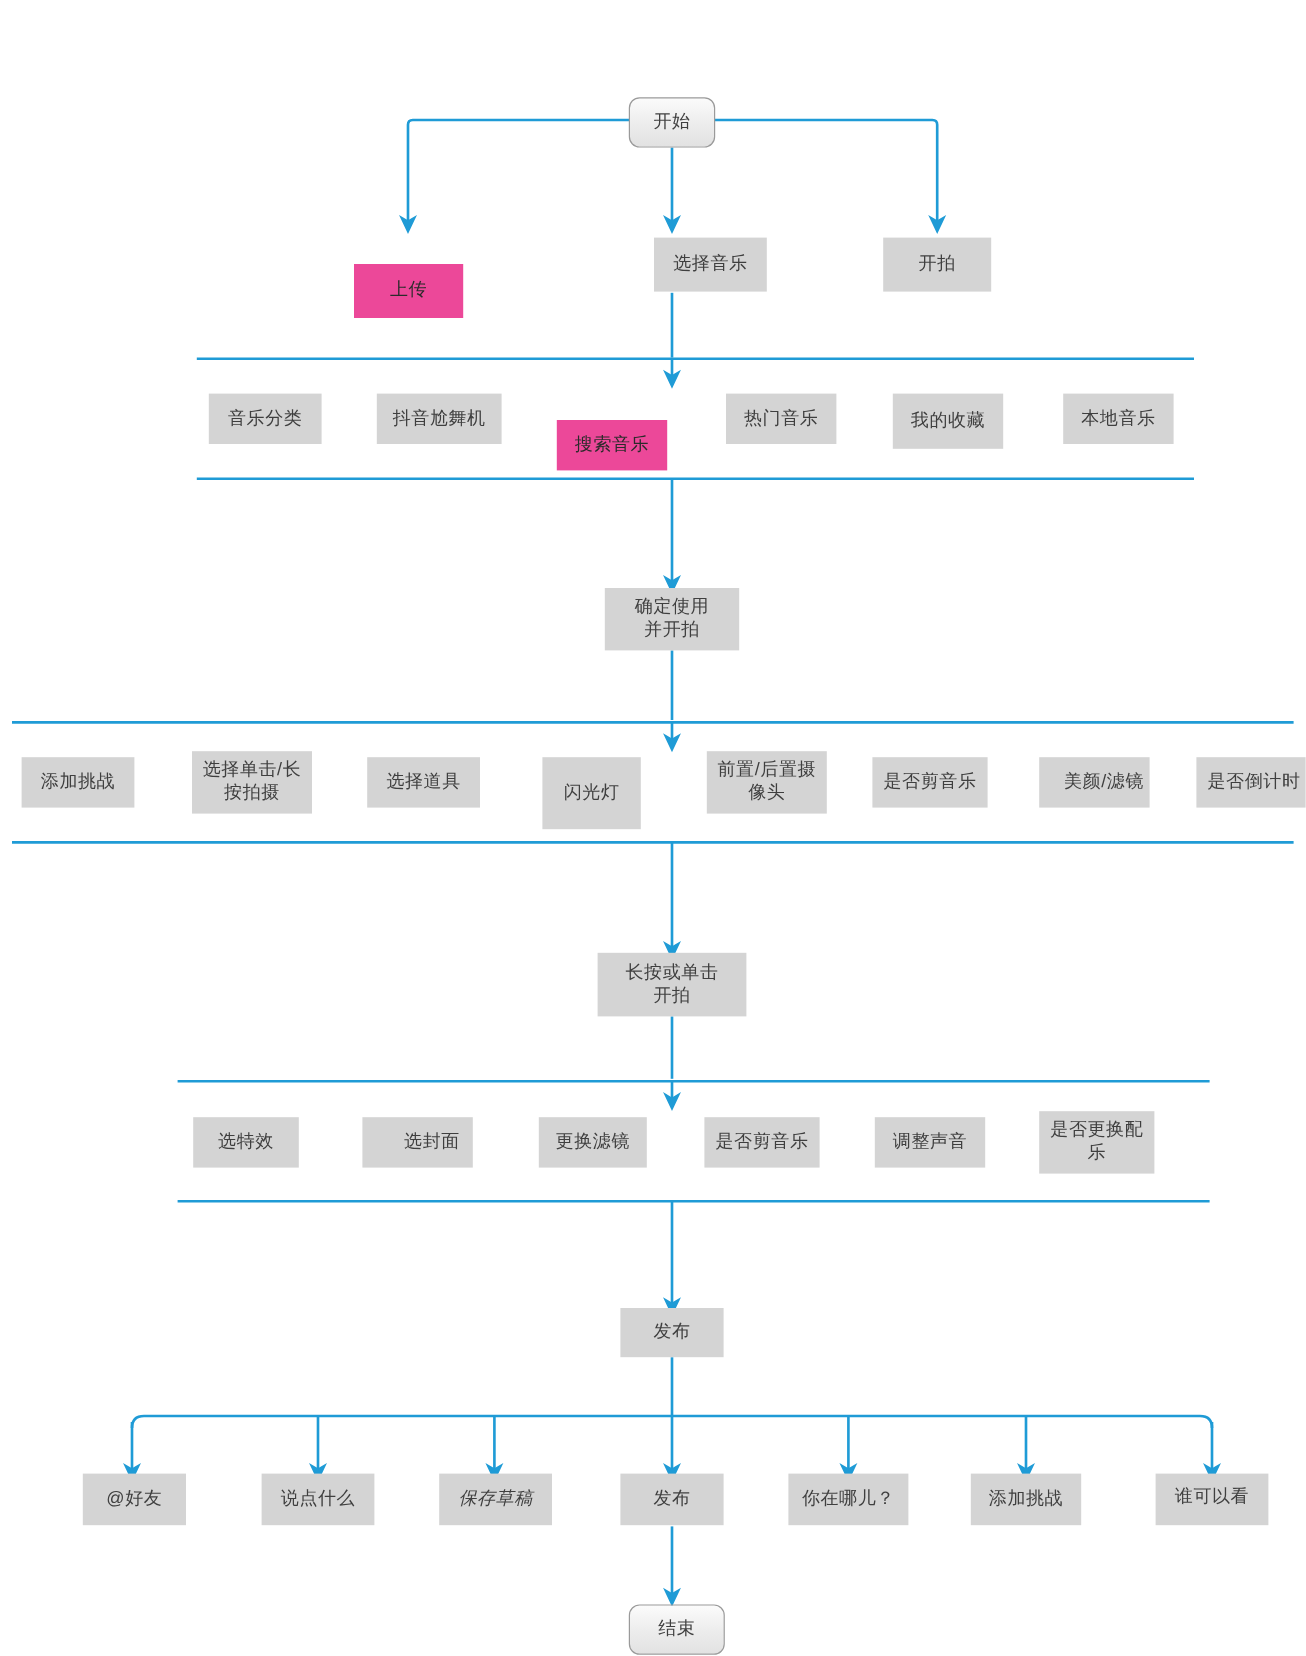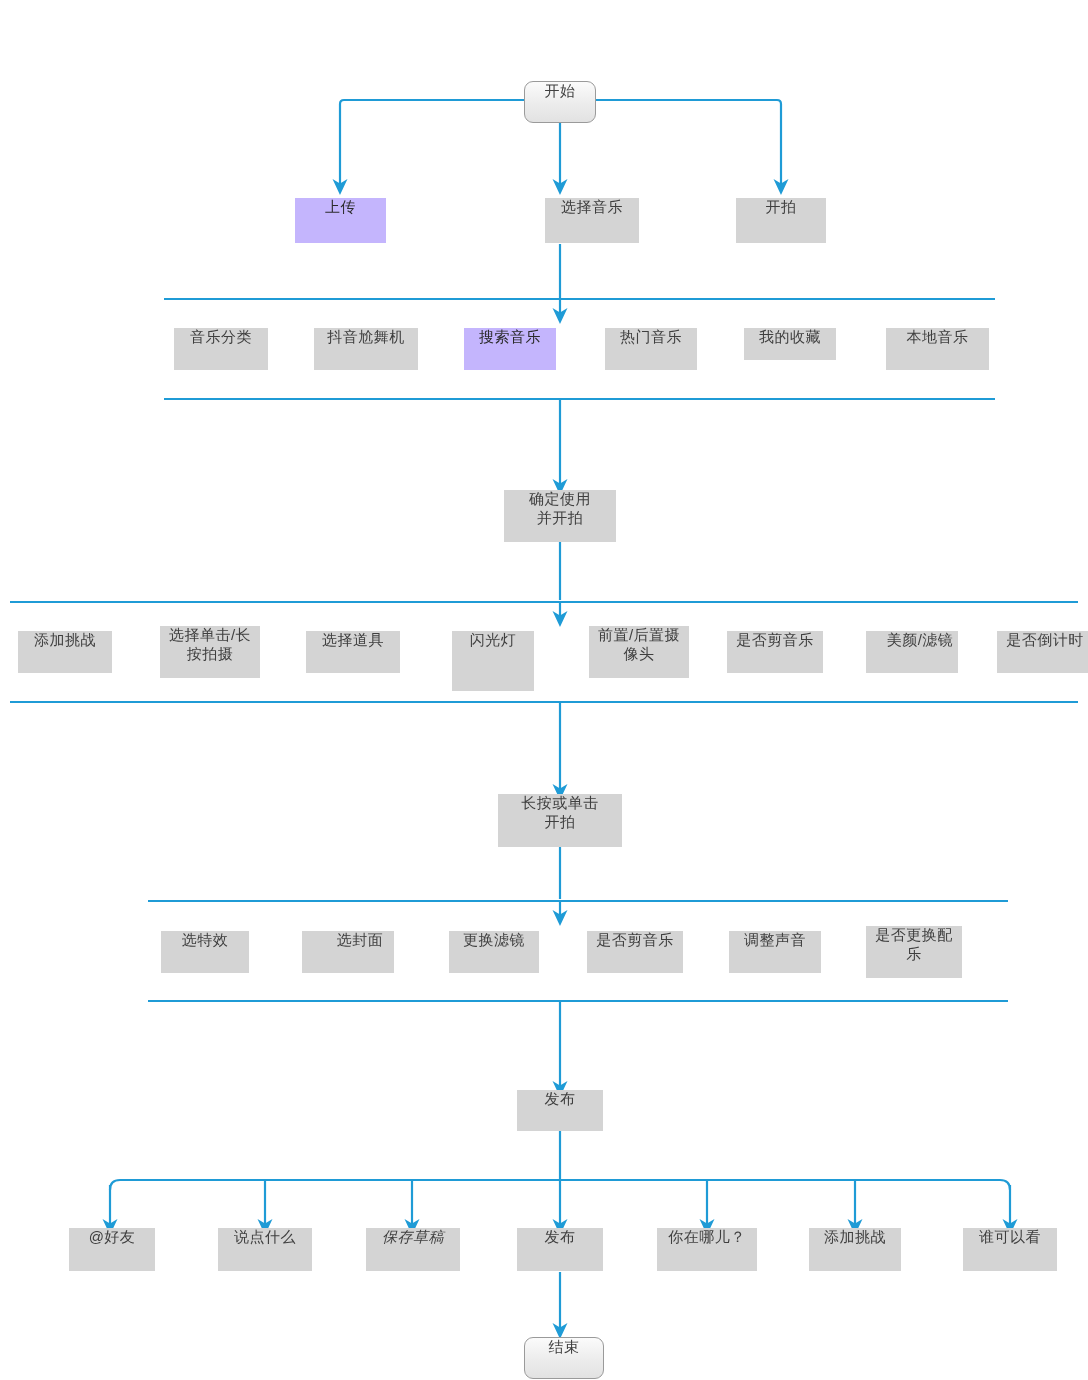--- a/index.html
+++ b/index.html
@@ -24,35 +24,37 @@
     position: absolute;
     left: 0; top: 0;
     width: 1088px;
     height: 1380px;
     pointer-events: none;
   }
   .node {
     position: absolute;
     box-sizing: border-box;
     display: flex;
+    align-items: center;
     justify-content: center;
     text-align: center;
     line-height: 1.25;
     color: #3f3f3f;
     font-size: 15px;
     letter-spacing: 0.5px;
     white-space: pre-line;
   }
   .node.process {
     background: #d4d4d4;
     border: none;
   }
   .node.highlight {
-    background: #c4b5fd;
+    background: #ec4899;
     color: #2b2b2b;
+    margin-top: 22px;
   }
   .node.terminator {
     background: linear-gradient(to bottom, #fbfbfb 0%, #ececec 55%, #e2e2e2 100%);
     border: 1px solid #9a9a9a;
     border-radius: 9px;
   }
 </style>
 </head>
 <body>
 
@@ -144,24 +146,24 @@
   </div>
   <div class="node process" style="left:314px; top:328px; width:104px; height:42px;">
     <span>抖音尬舞机</span>
   </div>
   <div class="node process highlight" style="left:464px; top:328px; width:92px; height:42px;">
     <span>搜索音乐</span>
   </div>
   <div class="node process" style="left:605px; top:328px; width:92px; height:42px;">
     <span>热门音乐</span>
   </div>
-  <div class="node process" style="left:744px; top:328px; width:92px; height:32px;">
+  <div class="node process" style="left:744px; top:328px; width:92px; height:46px;">
     <span>我的收藏</span>
   </div>
-  <div class="node process" style="left:886px; top:328px; width:103px; height:42px;">
+  <div class="node process" style="left:886px; top:328px; width:92px; height:42px;">
     <span>本地音乐</span>
   </div>
 
   <div class="node process" style="left:18px; top:631px; width:94px; height:42px;">
     <span>添加挑战</span>
   </div>
   <div class="node process" style="left:160px; top:626px; width:100px; height:52px;">
     <span>选择单击/长
 按拍摄</span>
   </div>
@@ -216,17 +218,17 @@
   </div>
   <div class="node process" style="left:517px; top:1228px; width:86px; height:43px;">
     <span>发布</span>
   </div>
   <div class="node process" style="left:657px; top:1228px; width:100px; height:43px;">
     <span>你在哪儿？</span>
   </div>
   <div class="node process" style="left:809px; top:1228px; width:92px; height:43px;">
     <span>添加挑战</span>
   </div>
-  <div class="node process" style="left:963px; top:1228px; width:94px; height:43px;">
+  <div class="node process" style="left:963px; top:1228px; width:94px; height:43px;font-family:Liberation Mono, monospace;">
     <span>谁可以看</span>
   </div>
 
 </div>
 
 </body></html>

